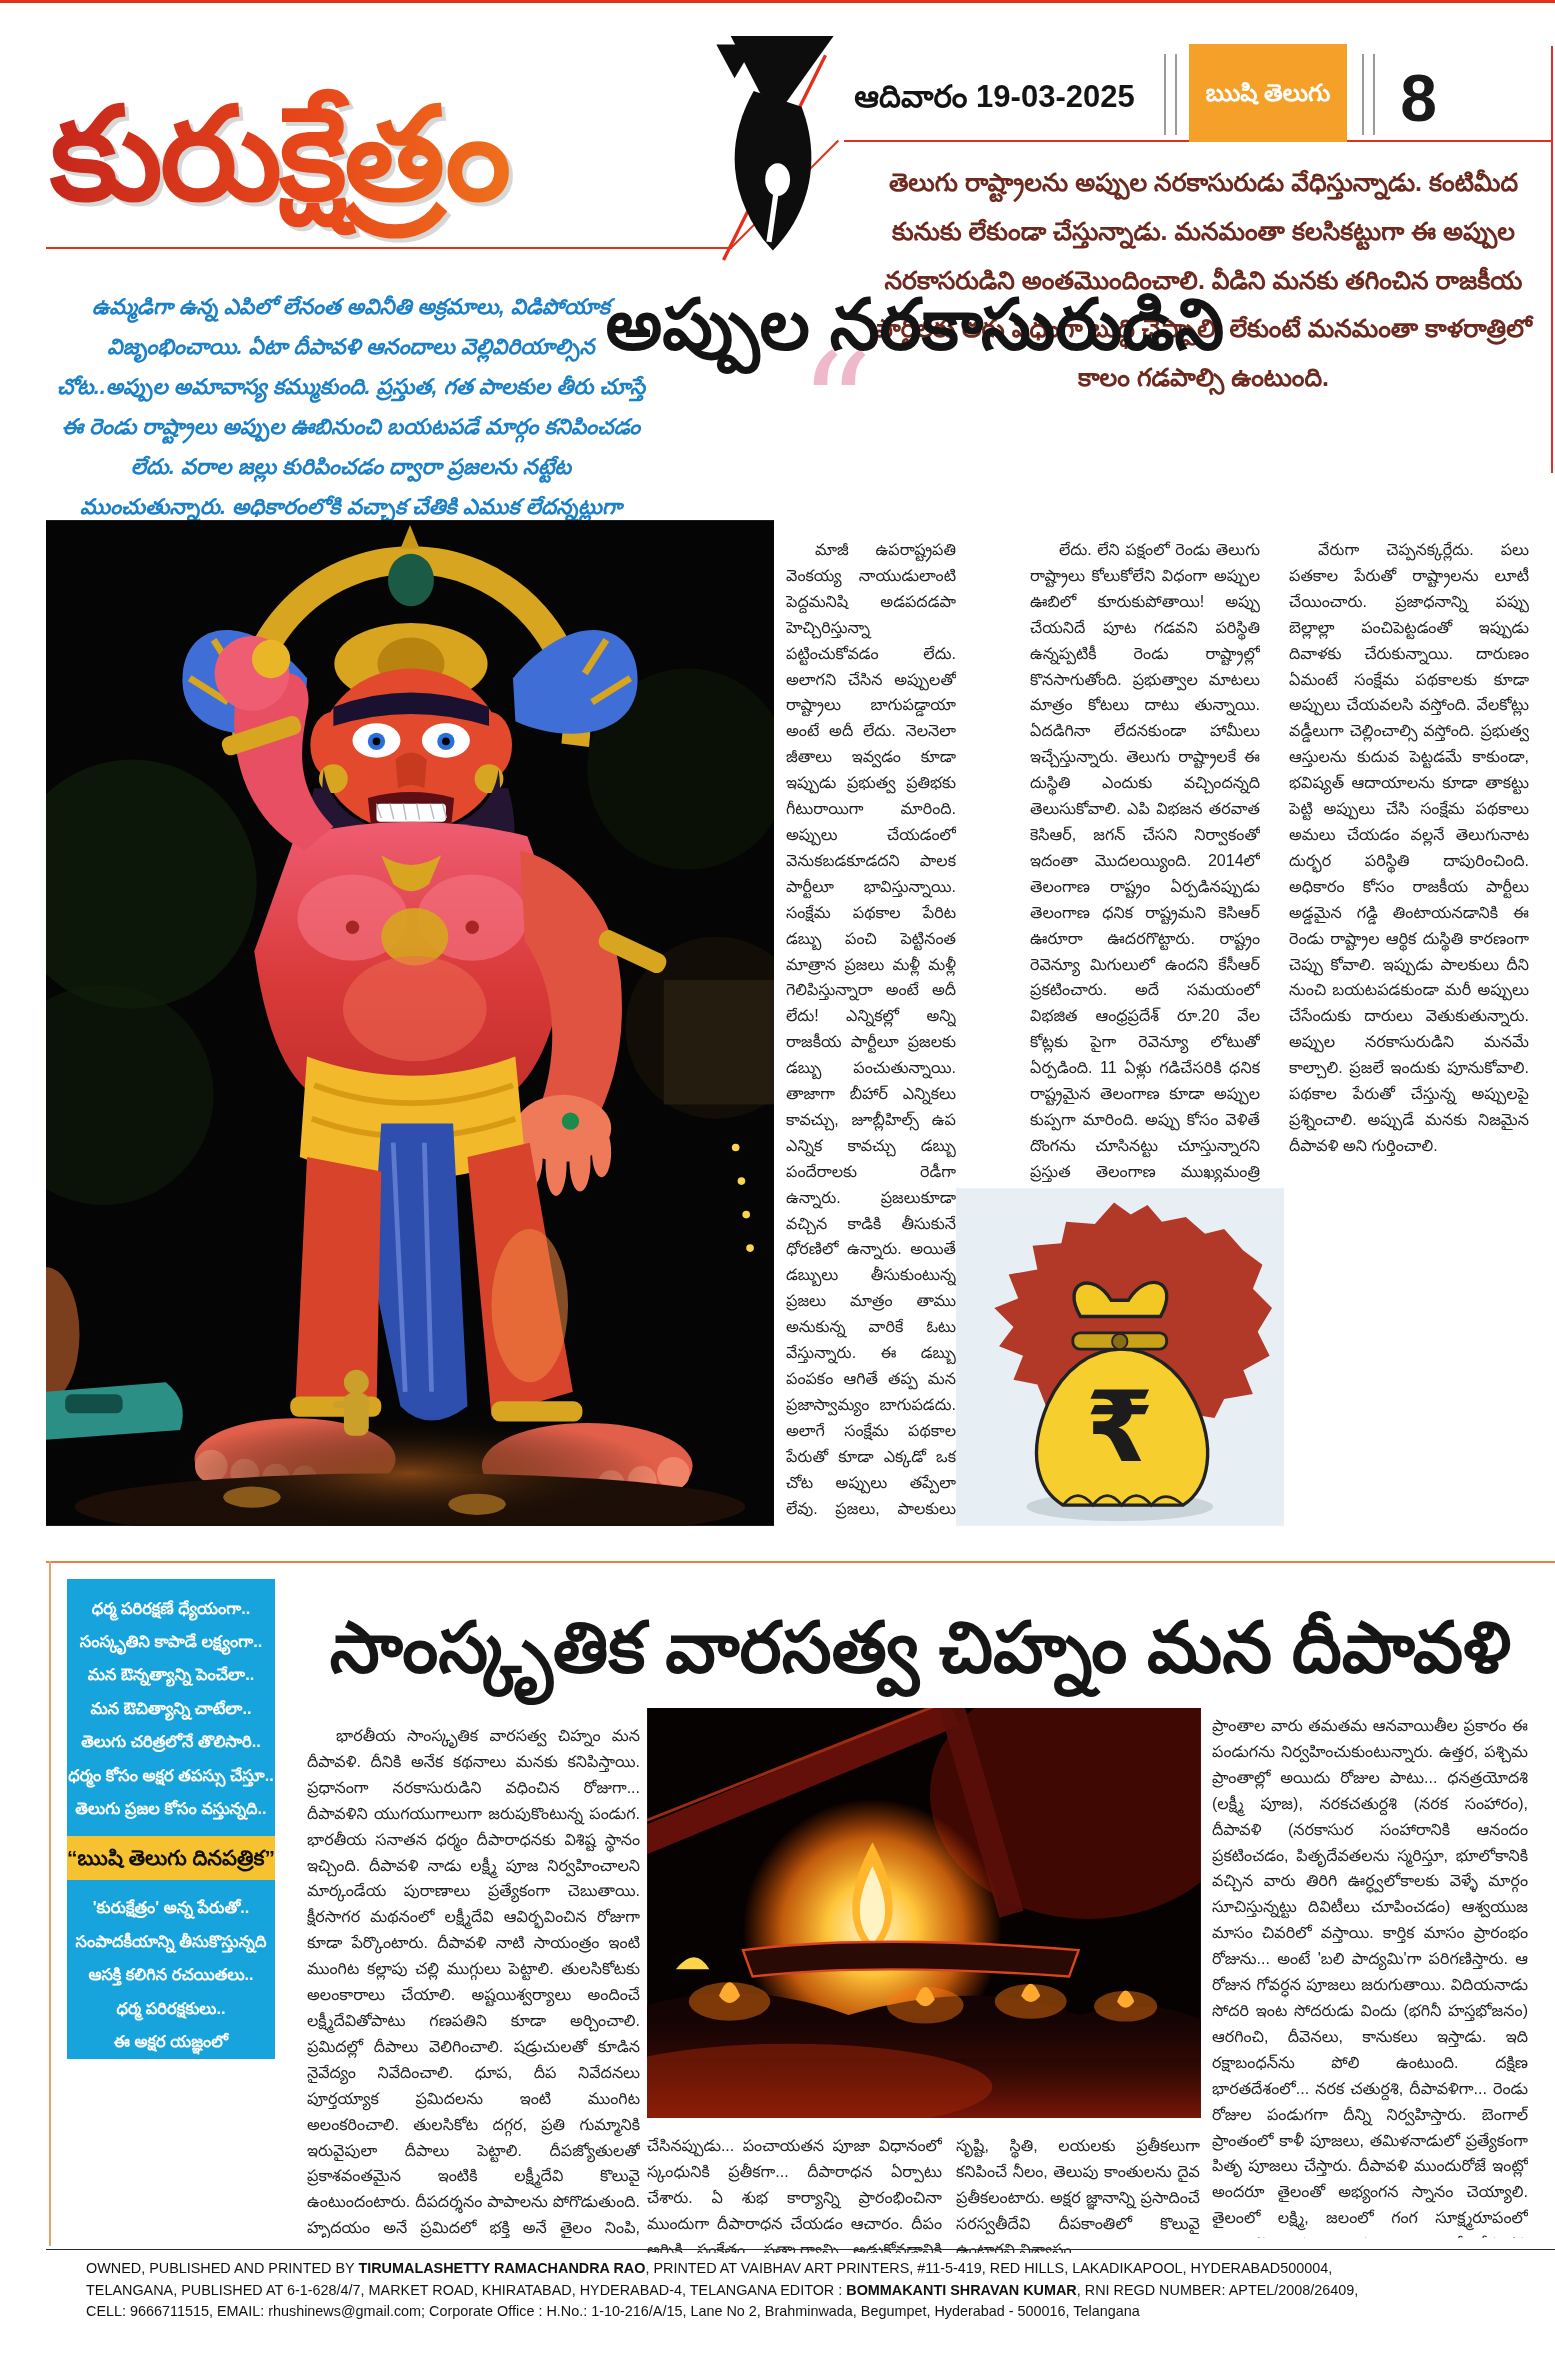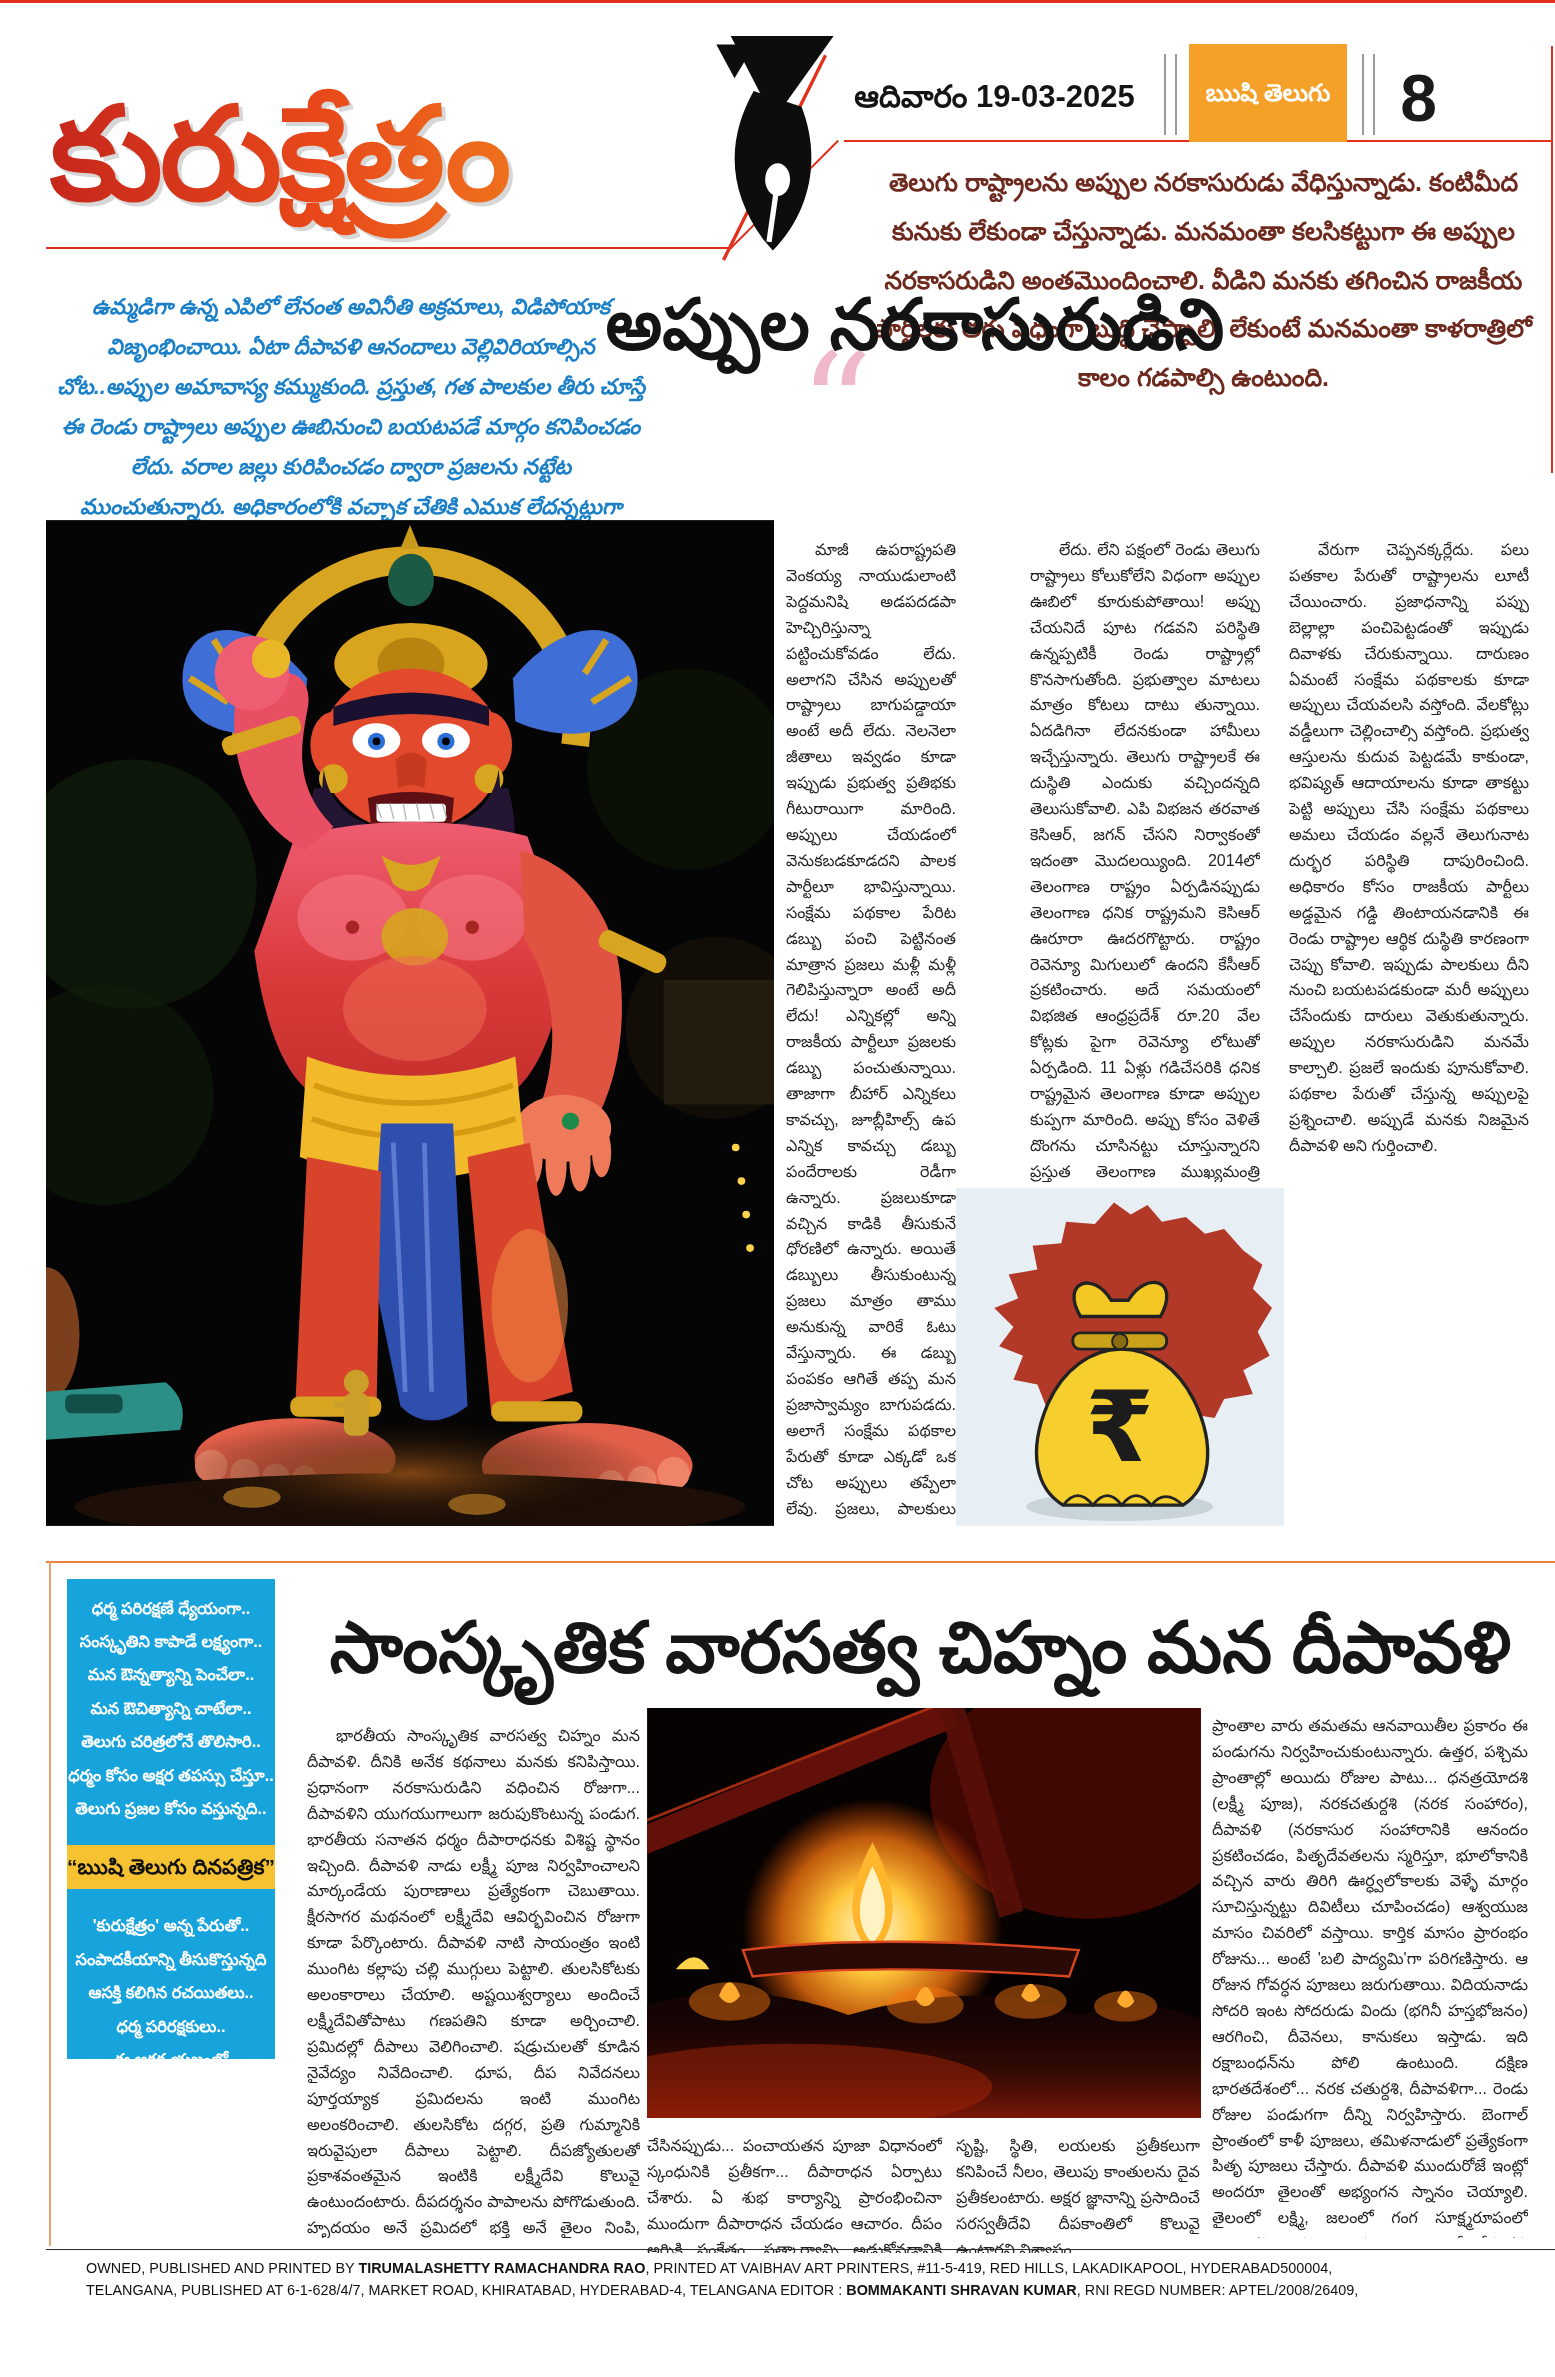--- a/index.html
+++ b/index.html
@@ -39,21 +39,21 @@
   #a1col1{left:786px;top:537px;width:170px;height:985px;}
   #a1col2{left:1030px;top:537px;width:230px;height:645px;}
   #a1col3{left:1289px;top:537px;width:240px;height:963px;}
   
   #divider{left:46px;top:1561px;width:1510px;height:2.4px;background:#e8803f;}
   #leftedge{left:49px;top:1561px;width:1.9px;height:685px;}
   #sidebar{left:67px;top:1579px;width:208px;height:480px;background:#17a3dc;color:#ffffff;
            text-align:center;overflow:hidden;}
   .sb-line{font-size:16.3px;font-weight:bold;line-height:2.05;}
   #sb-band{background:#f6c231;color:#101010;font-size:21px;font-weight:800;line-height:44px;
-           height:44px;margin:20px 0;overflow:hidden;white-space:nowrap;}
+           height:44px;margin:11px 0;overflow:hidden;white-space:nowrap;}
   #sb-callout{font-size:26px;font-weight:bold;line-height:1.9;}
   #h2{left:307px;top:1590px;width:1227px;height:115px;font-size:71px;font-weight:800;color:#161616;
       text-align:center;line-height:115px;white-space:nowrap;overflow:hidden;}
   #a2left{left:307px;top:1723px;width:333px;height:515px;}
   #a2below1{left:647px;top:2133px;width:295px;height:120px;}
   #a2below2{left:956px;top:2133px;width:244px;height:120px;}
   #a2right{left:1212px;top:1713px;width:316px;height:525px;}
   
   #footrule{left:46px;top:2249px;width:1510px;height:1.4px;background:#2a2a2a;}
   #footer{left:86px;top:2258px;width:1383px;height:62px;font-size:14.4px;line-height:1.5;
@@ -328,16 +328,17 @@
       <p style="text-indent:0">సృష్టి, స్థితి, లయలకు ప్రతీకలుగా కనిపించే నీలం, తెలుపు కాంతులను దైవ ప్రతీకలంటారు. అక్షర జ్ఞానాన్ని ప్రసాదించే సరస్వతీదేవి దీపకాంతిలో కొలువై ఉంటారని విశ్వాసం.</p>
     </div>
   <div class="abs bodycol" id="a2right">
       <p style="text-indent:0">ప్రాంతాల వారు తమతమ ఆనవాయితీల ప్రకారం ఈ పండుగను నిర్వహించుకుంటున్నారు. ఉత్తర, పశ్చిమ ప్రాంతాల్లో అయిదు రోజుల పాటు... ధనత్రయోదశి (లక్ష్మీ పూజ), నరకచతుర్దశి (నరక సంహారం), దీపావళి (నరకాసుర సంహారానికి ఆనందం ప్రకటించడం, పితృదేవతలను స్మరిస్తూ, భూలోకానికి వచ్చిన వారు తిరిగి ఊర్ధ్వలోకాలకు వెళ్ళే మార్గం సూచిస్తున్నట్టు దివిటీలు చూపించడం) ఆశ్వయుజ మాసం చివరిలో వస్తాయి. కార్తిక మాసం ప్రారంభం రోజును... అంటే 'బలి పాద్యమి'గా పరిగణిస్తారు. ఆ రోజున గోవర్ధన పూజలు జరుగుతాయి. విదియనాడు సోదరి ఇంట సోదరుడు విందు (భగినీ హస్తభోజనం) ఆరగించి, దీవెనలు, కానుకలు ఇస్తాడు. ఇది రక్షాబంధన్‌ను పోలి ఉంటుంది. దక్షిణ భారతదేశంలో... నరక చతుర్దశి, దీపావళిగా... రెండు రోజుల పండుగగా దీన్ని నిర్వహిస్తారు. బెంగాల్ ప్రాంతంలో కాళీ పూజలు, తమిళనాడులో ప్రత్యేకంగా పితృ పూజలు చేస్తారు. దీపావళి ముందురోజే ఇంట్లో అందరూ తైలంతో అభ్యంగన స్నానం చెయ్యాలి. తైలంలో లక్ష్మి, జలంలో గంగ సూక్ష్మరూపంలో ఉంటారని శాస్త్రాలు చెప్పాయి. అలాగే దీపావళి రోజున కూడా సూర్యోదయానికి ముందే తలస్నానం చేయాలి. ఆ రెండు రోజులూ ఉదయాన్నే ఇష్ట దైవాలను పూజించాలి. దీపాలను వెలిగించి, పూజామందిరం దగ్గర, ఇంటి ముందు, తులసికోట దగ్గర ఉంచాలి. ఇకపోతే దీపావళికి కొత్తగా వ్యాపారాల లెక్కలను ప్రారంభించడం కూడా ఆనవాయితీ. లక్ష్మీపూజకే పూజలు చేసిన మరుసటి రోజు వ్యాపారులు తమ వ్యాపారలకు సెలవు ఇస్తారు.</p>
     </div>
 
   <div class="abs" id="footrule"></div>
   <div class="abs" id="footer">
     <div><span>OWNED, PUBLISHED AND PRINTED BY </span><b>TIRUMALASHETTY RAMACHANDRA RAO</b><span>, PRINTED AT VAIBHAV ART PRINTERS, #11-5-419, RED HILLS, LAKADIKAPOOL, HYDERABAD500004,</span></div>
     <div><span>TELANGANA, PUBLISHED AT 6-1-628/4/7, MARKET ROAD, KHIRATABAD, HYDERABAD-4, TELANGANA EDITOR : </span><b>BOMMAKANTI SHRAVAN KUMAR</b><span>, RNI REGD NUMBER: APTEL/2008/26409,</span></div>
+    <div>CELL: 9666711515, EMAIL: rhushinews@gmail.com; Corporate Office : H.No.: 1-10-216/A/15, Lane No 2, Brahminwada, Begumpet, Hyderabad - 500016, Telangana</div>
   </div>
 
 </div>
 
 
 </body></html>

